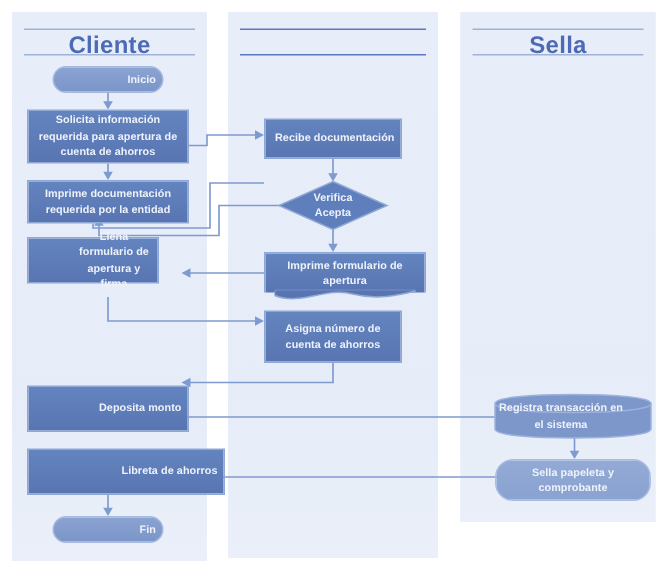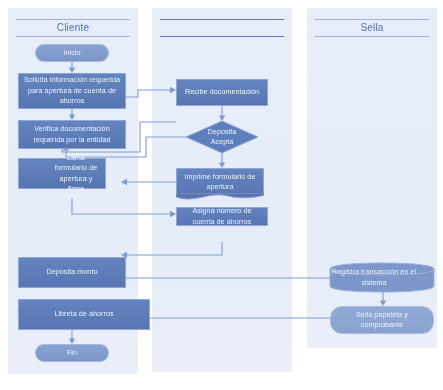--- a/index.html
+++ b/index.html
@@ -22,47 +22,48 @@
   .lane-inner{
     position:absolute;
     left:0;right:0;top:0;bottom:0;
     background:linear-gradient(180deg,#e8eef9 0%,#e6edf8 70%,#eaeff9 100%);
   }
   .lane-title{
     position:absolute;
     left:0;right:0;
     text-align:center;
     color:#4d6bb5;
-    font-weight:normal;
-    font-size:10px;
+    font-weight:bold;
+    font-size:16px;
     letter-spacing:.2px;
     white-space:nowrap;
   }
   .lane-rule{
     position:absolute;
     height:1px;
     background:#9fb2d8;
   }
   .lane-rule.strong{background:#5a79c0;height:1px;}
 
   
   .node{
     position:absolute;
     box-sizing:border-box;
     display:flex;
     align-items:center;
-    justify-content:center;
+    justify-content:flex-end;
     text-align:center;
     color:#eef2fb;
     font-size:7.2px;
     line-height:1.45;
     padding:2px 4px;
     background:#5c7cba;
     border:1px solid #8ea7d4;
     letter-spacing:.05px;
+    font-weight:bold;
   }
   .node.proc{ background:linear-gradient(180deg,#6384bf 0%,#5875b2 100%); }
   .node.term{
     border-radius:999px;
     background:linear-gradient(180deg,#8ba3d2 0%,#7c95c9 100%);
     border:1px solid #a4b8de;
   }
   .node.doc{
     border-bottom:none;
     background:linear-gradient(180deg,#6384bf 0%,#5875b2 100%);
@@ -186,21 +187,21 @@
 
   <div class="node term" style="left:35px;top:44px;width:74px;height:18px;">
     <span>Inicio</span>
   </div>
 
   <div class="node proc" style="left:18px;top:73px;width:108px;height:36px;">
     <span>Solicita información requerida para apertura de cuenta de ahorros</span>
   </div>
 
   <div class="node proc" style="left:18px;top:120px;width:108px;height:29px;">
-    <span>Verifica documentación requerida por la entidad</span>
+    <span>Imprime documentación requerida por la entidad</span>
   </div>
 
   <div class="node proc" style="left:18px;top:158px;width:88px;height:31px;padding-left:32px;">
     <span>Llena formulario de apertura y firma</span>
   </div>
 
   <div class="node proc" style="left:18px;top:241px;width:108px;height:31px;margin-top:16px;">
     <span>Deposita monto</span>
   </div>
 
@@ -214,35 +215,35 @@
 
   <div class="node proc" style="left:176px;top:79px;width:92px;height:27px;">
     <span>Recibe documentación</span>
   </div>
 
   <div class="node dec" style="left:186px;top:121px;width:72px;height:32px;">
     <svg class="shape" width="72" height="32" viewBox="0 0 72 32">
       <polygon points="36,0 72,16 36,32 0,16" fill="#5e7ebc" stroke="#90a8d5" stroke-width="1"></polygon>
     </svg>
     <div class="dec-label">
-      <div>Deposita</div>
+      <div>Verifica</div>
       <div>Acepta</div>
     </div>
   </div>
 
-  <div class="node doc" style="left:176px;top:168px;width:88px;height:27px;">
+  <div class="node doc" style="left:176px;top:168px;width:108px;height:27px;">
     <span>Imprime formulario de apertura</span>
     <div class="doc-wave">
       <svg width="94" height="10" viewBox="0 0 94 10" preserveAspectRatio="none">
         <path d="M0,0 L0,4 C18,11 34,-2 52,3 C68,7 82,4 94,1 L94,0 Z" fill="#5875b2" stroke="#90a8d5" stroke-width="1"></path>
       </svg>
     </div>
   </div>
 
-  <div class="node proc" style="left:176px;top:207px;width:92px;height:19px;">
+  <div class="node proc" style="left:176px;top:207px;width:92px;height:35px;">
     <span>Asigna número de cuenta de ahorros</span>
   </div>
 
   <div class="node db" style="left:330px;top:263px;width:88px;height:29px;">
     <svg class="shape" width="104" height="29" viewBox="0 0 104 29">
       <path d="M0,6 C0,2 23,0 52,0 C81,0 104,2 104,6 L104,23 C104,27 81,29 52,29 C23,29 0,27 0,23 Z" fill="#7d97cb" stroke="#9db3dc" stroke-width="1"></path>
       <path d="M0,6 C0,10 23,12 52,12 C81,12 104,10 104,6" fill="none" stroke="#9db3dc" stroke-width="1"></path>
     </svg>
     <div class="db-label">Registra transacción en el sistema</div>
   </div>

